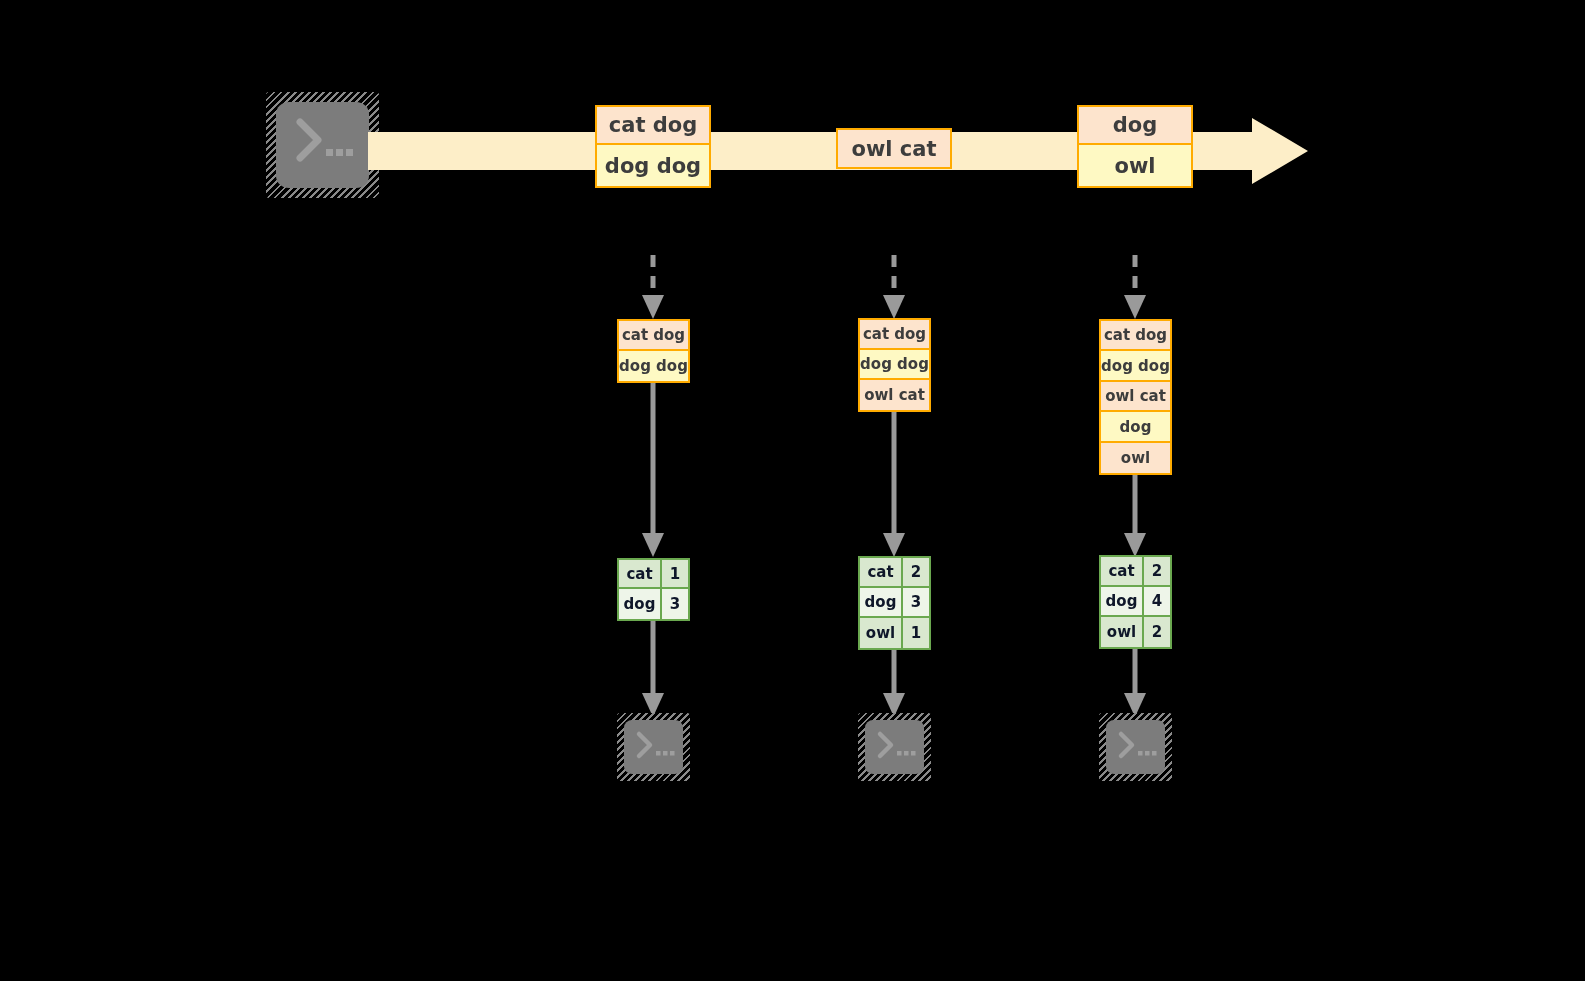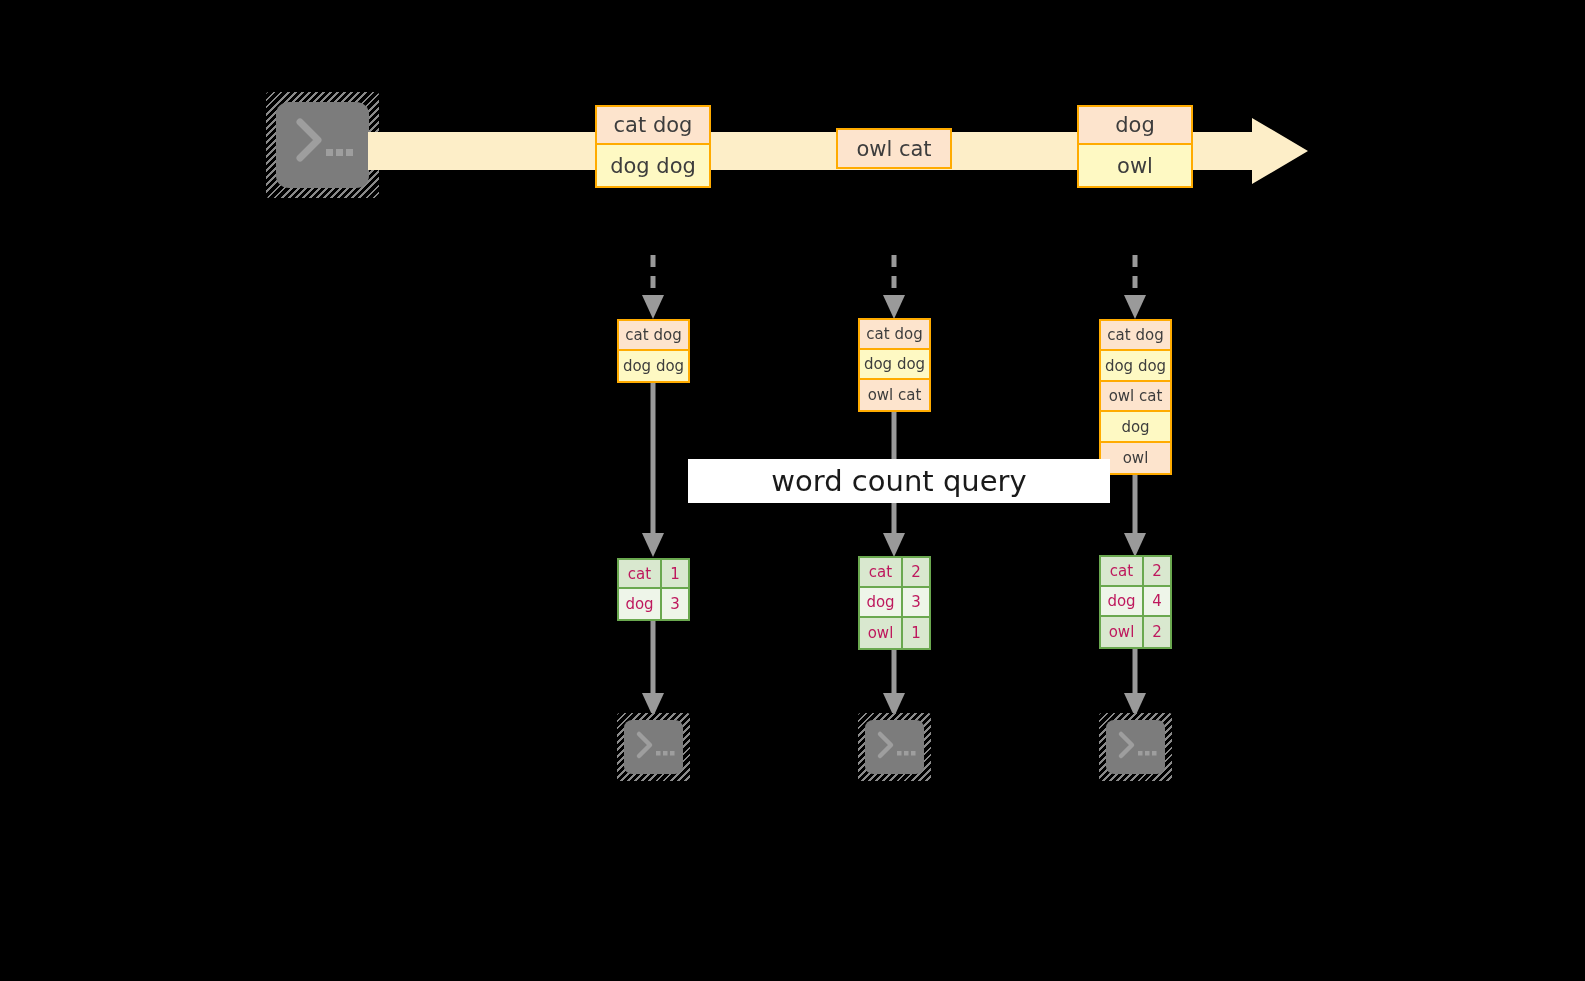--- a/index.html
+++ b/index.html
@@ -2,21 +2,21 @@
 <html><head>
 <meta charset="utf-8">
 <style>
   * { box-sizing: border-box; margin: 0; padding: 0; }
   html, body {
     width: 1585px; height: 981px;
     background: #000000;
     font-family: "DejaVu Sans", "Liberation Sans", sans-serif;
     overflow: hidden;
   }
-  #stage { position: relative; width: 1585px; height: 741px; }
+  #stage { position: relative; width: 1585px; height: 741px; font-weight: bold; }
 
   
   .term-icon { position: absolute; }
   .term-icon .hatch {
     position: absolute; inset: 0;
     background-image: repeating-linear-gradient(
         135deg, #8a8a8a 0 2px, #000 2px 5px);
     border-radius: 3px;
   }
   .term-icon .body {
@@ -40,21 +40,21 @@
   .rec-cell:last-child { border-bottom: none; }
   .rec-cell.peach { background: #fde4cd; }
   .rec-cell.cream { background: #fef9c3; }
 
   
   .res-table { position: absolute; border: 2px solid #6aa84f; background:#6aa84f; }
   .res-row { display:flex; border-bottom: 2px solid #6aa84f; }
   .res-row:last-child { border-bottom: none; }
   .res-word, .res-num {
     display:flex; align-items:center; justify-content:center;
-    color:#be185d; white-space:nowrap;
+    color:#0f172a; white-space:nowrap;
   }
   .res-word { border-right: 2px solid #6aa84f; }
   .res-row.dark .res-word, .res-row.dark .res-num { background:#d9e8cf; }
   .res-row.light .res-word, .res-row.light .res-num { background:#eef5e9; }
 
   
   .conn { position: absolute; }
   .conn svg { display:block; }
 
   
@@ -251,15 +251,14 @@
     <div class="hatch"></div>
     <div class="body" style="left:7px; top:7px; right:7px; bottom:7px;"></div>
     <svg viewBox="0 0 73 68">
       <path d="M22 21 L33 32 L22 43" fill="none" stroke="#9e9e9e" stroke-width="4.5" stroke-linecap="round" stroke-linejoin="round"></path>
       <rect x="39" y="38" width="4.5" height="4.5" fill="#9e9e9e"></rect>
       <rect x="46" y="38" width="4.5" height="4.5" fill="#9e9e9e"></rect>
       <rect x="53" y="38" width="4.5" height="4.5" fill="#9e9e9e"></rect>
     </svg>
   </div>
 
-  <div class="query-label" style="left:688px; top:459px; width:422px; height:44px; font-size:29px;">word count query</div>
 
 </div>
 
 </body></html>

